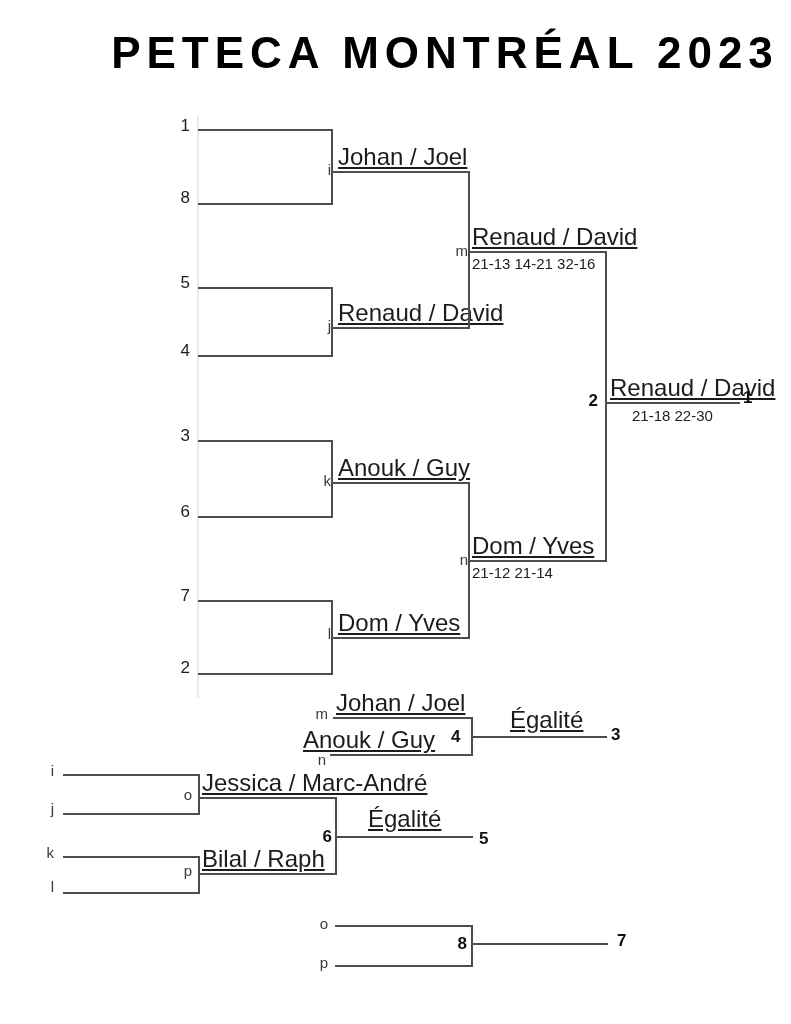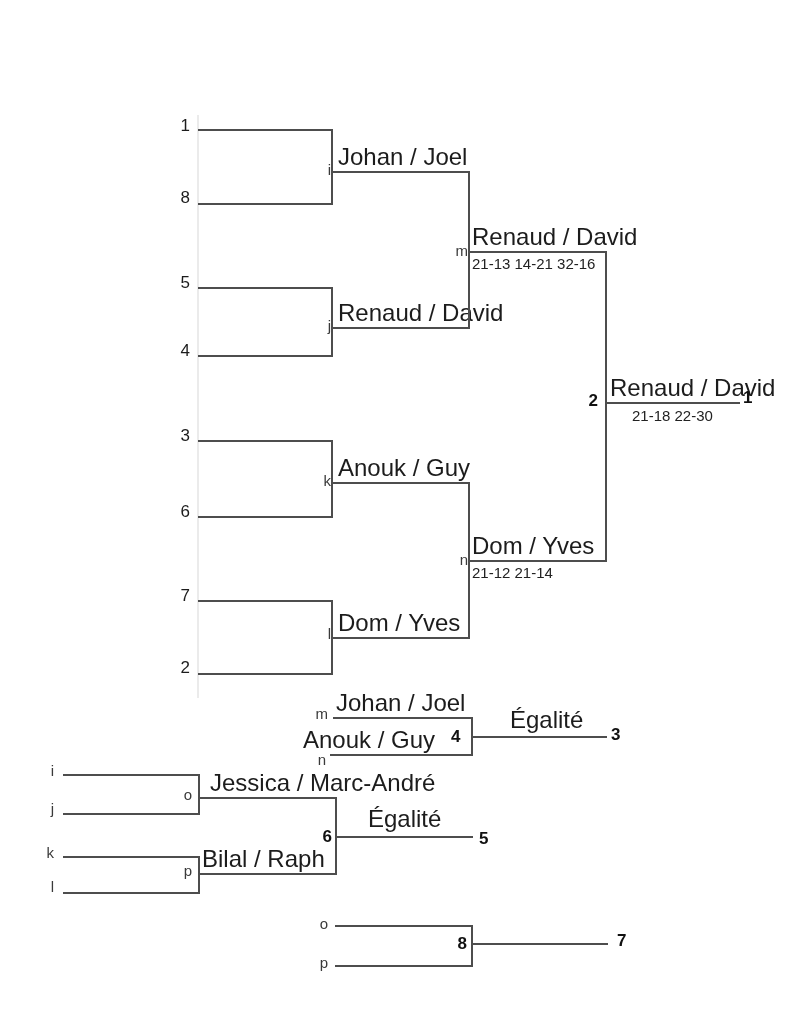--- a/index.html
+++ b/index.html
@@ -11,32 +11,33 @@
     position:absolute; left:100px; top:28px; width:690px; text-align:center;
     font-size:44px; font-weight:bold; letter-spacing:6px; white-space:nowrap;
     color:#000;
   }
   .subtitle {
     position:absolute; left:355px; top:84px; font-size:24px; white-space:nowrap;
   }
   .hline { position:absolute; height:2px; background:#4d4d4d; }
   .vline { position:absolute; width:2px; background:#4d4d4d; }
   .faintline { position:absolute; width:2px; background:#ebebeb; }
-  .team { position:absolute; font-size:24px; line-height:26px; white-space:nowrap; }
+  .team { position:absolute; font-size:24px; line-height:26px; white-space:nowrap;text-decoration:underline; }
   .score { position:absolute; font-size:15px; line-height:17px; white-space:nowrap; color:#222; }
   .seed { position:absolute; font-size:17px; line-height:17px; width:20px; text-align:right; }
   .tag  { position:absolute; font-size:15px; line-height:15px; color:#3a3a3a; width:20px; text-align:right; }
   .num  { position:absolute; font-size:17px; line-height:17px; font-weight:bold; color:#111; }
   .num-r { width:20px; text-align:right; }
 </style>
 </head>
 <body>
 
 <div class="page">
 
+  <div class="title">PETECA MONTRÉAL 2023</div>
 
   <div class="faintline" style="left:197px; top:115px; height:583px;"></div>
 
   <div class="seed" style="left:170px; top:117px;">1</div>
   <div class="seed" style="left:170px; top:189px;">8</div>
   <div class="hline" style="left:198px; top:129px; width:133px;"></div>
   <div class="hline" style="left:198px; top:203px; width:133px;"></div>
   <div class="vline" style="left:331px; top:129px; height:76px;"></div>
   <div class="tag" style="left:311px; top:162px;">i</div>
   <div class="hline" style="left:331px; top:171px; width:137px;"></div>
@@ -100,21 +101,21 @@
   <div class="hline" style="left:471px; top:736px; width:136px;"></div>
   <div class="num" style="left:611px; top:726px;">3</div>
 
   <div class="tag" style="left:34px; top:763px;">i</div>
   <div class="hline" style="left:63px; top:774px; width:135px;"></div>
   <div class="tag" style="left:34px; top:801px;">j</div>
   <div class="hline" style="left:63px; top:813px; width:135px;"></div>
   <div class="vline" style="left:198px; top:774px; height:41px;"></div>
   <div class="tag" style="left:172px; top:787px;">o</div>
   <div class="hline" style="left:198px; top:797px; width:137px;"></div>
-  <div class="team" style="left:202px; top:770px;margin-left:8px;">Jessica / Marc-André</div>
+  <div class="team" style="left:202px; top:770px;">Jessica / Marc-André</div>
 
   <div class="tag" style="left:34px; top:845px;">k</div>
   <div class="hline" style="left:63px; top:856px; width:135px;"></div>
   <div class="tag" style="left:34px; top:879px;">l</div>
   <div class="hline" style="left:63px; top:892px; width:135px;"></div>
   <div class="vline" style="left:198px; top:856px; height:38px;"></div>
   <div class="tag" style="left:172px; top:863px;">p</div>
   <div class="hline" style="left:198px; top:873px; width:137px;"></div>
   <div class="team" style="left:202px; top:846px;">Bilal / Raph</div>
 

